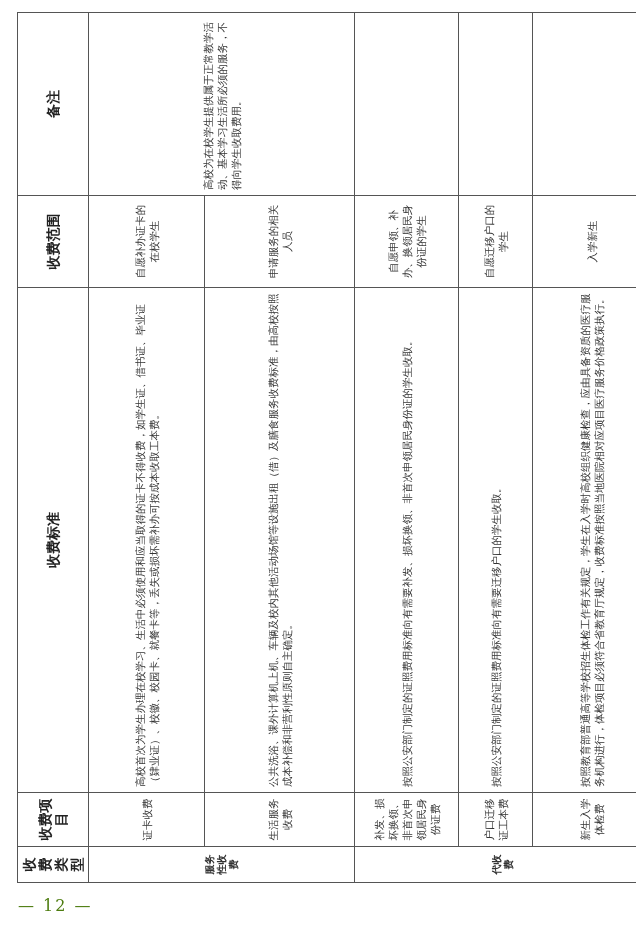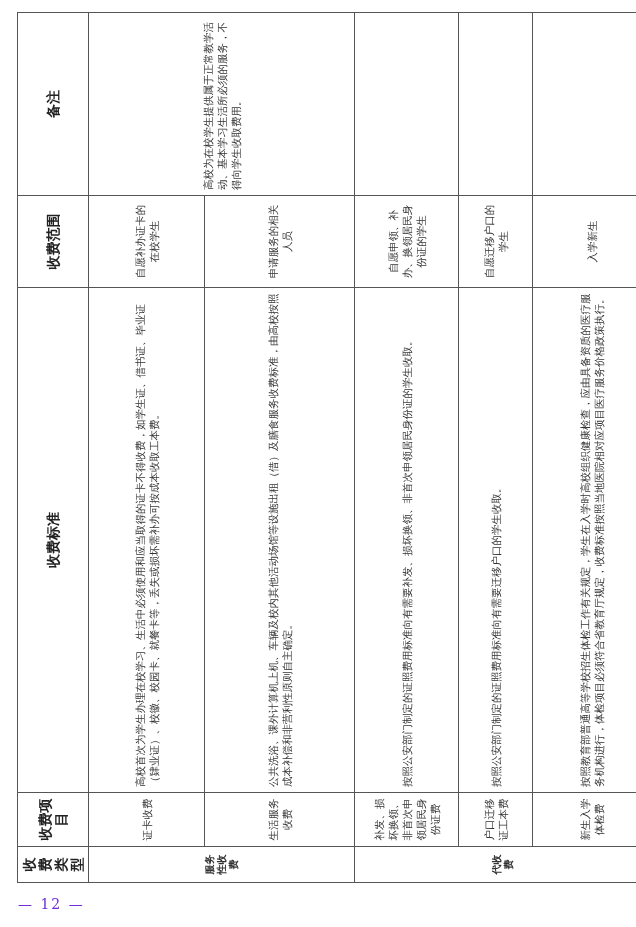--- a/index.html
+++ b/index.html
@@ -7,21 +7,21 @@
          font-family:"DejaVu Serif","Liberation Serif",serif; color:#222; }
   .rot { position:absolute; left:17px; top:883px; width:870px; height:604px;
          transform-origin:0 0; transform:rotate(-90deg); }
   table { border-collapse:collapse; width:870px; height:604px; table-layout:fixed; }
   td, th { border:1px solid #555; padding:3px 5px; vertical-align:middle; }
   th { font-family:"DejaVu Sans","Liberation Sans",sans-serif; font-weight:bold; font-size:14px; text-align:center; line-height:16px; }
   td { font-size:10.5px; line-height:14px; color:#333; }
   td.c { text-align:center; }
   td.type { font-family:"DejaVu Sans","Liberation Sans",sans-serif; font-weight:bold; font-size:10px; text-align:center; line-height:12px; }
   table { border:1.5px solid #444; }
-  .pageno { position:absolute; left:18px; top:896px; font-size:14px; color:#6d28d9; letter-spacing:2px; }
+  .pageno { position:absolute; left:18px; top:896px; font-size:16px; color:#4d7c0f; letter-spacing:2px; }
 </style>
 </head>
 <body>
 
 <div class="rot">
   <table>
     <colgroup>
       <col style="width:36px">
       <col style="width:54px">
       <col style="width:505px">

